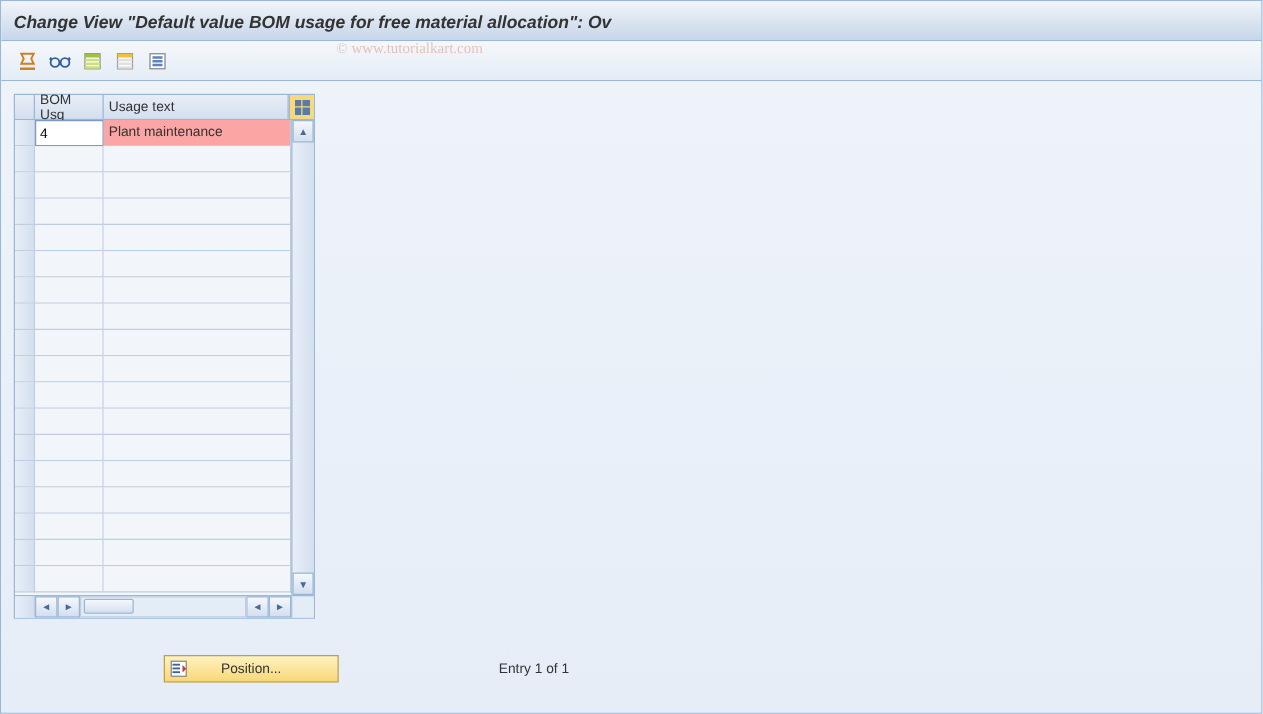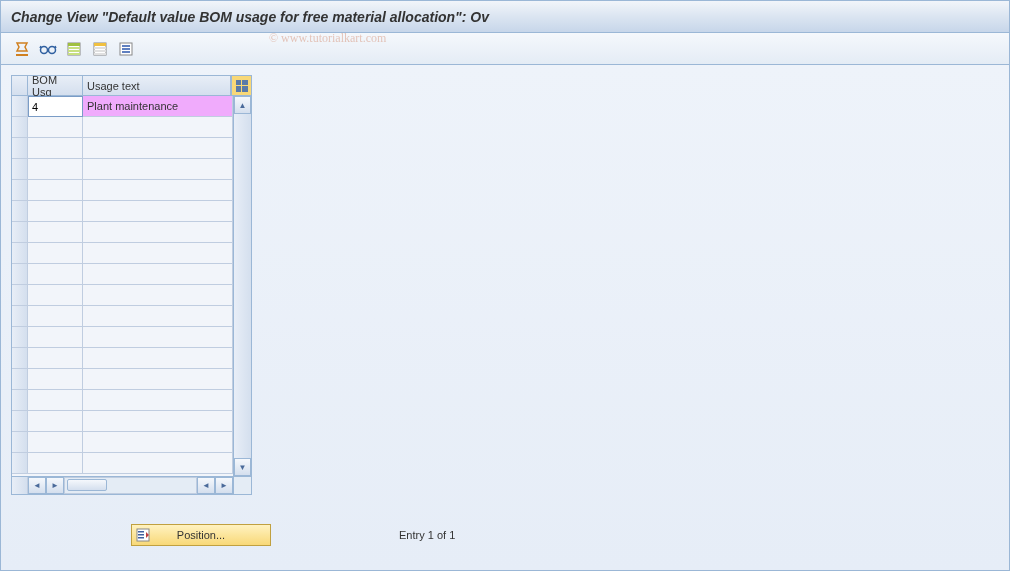--- a/index.html
+++ b/index.html
@@ -121,21 +121,21 @@
       background: #f2f5fa;
     }
     .cell.col1 { width: 55px; }
     .cell.col2 { flex: 1; }
     .data-row .cell.col1 {
       background: #fff;
       border: 1px solid #7a9cc6;
       padding: 1px 3px;
     }
     .data-row .cell.col2 {
-      background: #f0abfc;
+      background: #fca5a5;
       color: #333;
     }
     .scroll-col {
       width: 18px;
       background: linear-gradient(to right, #e8eef7 0%, #d4dfee 100%);
       border-left: 1px solid #9bb7d6;
       position: relative;
       display: flex;
       flex-direction: column;
     }

